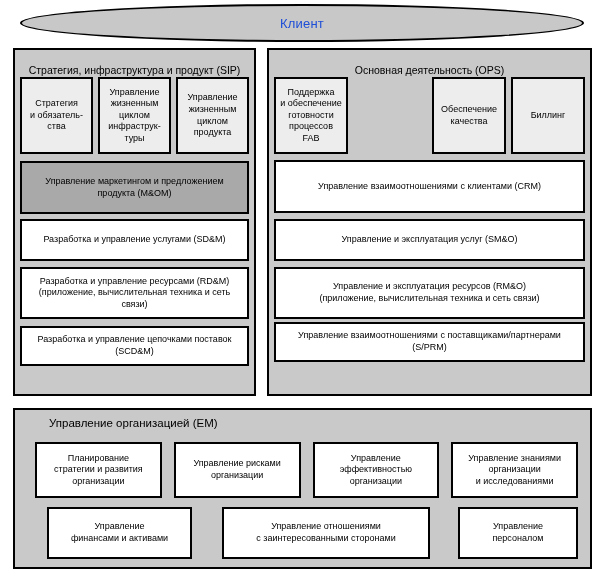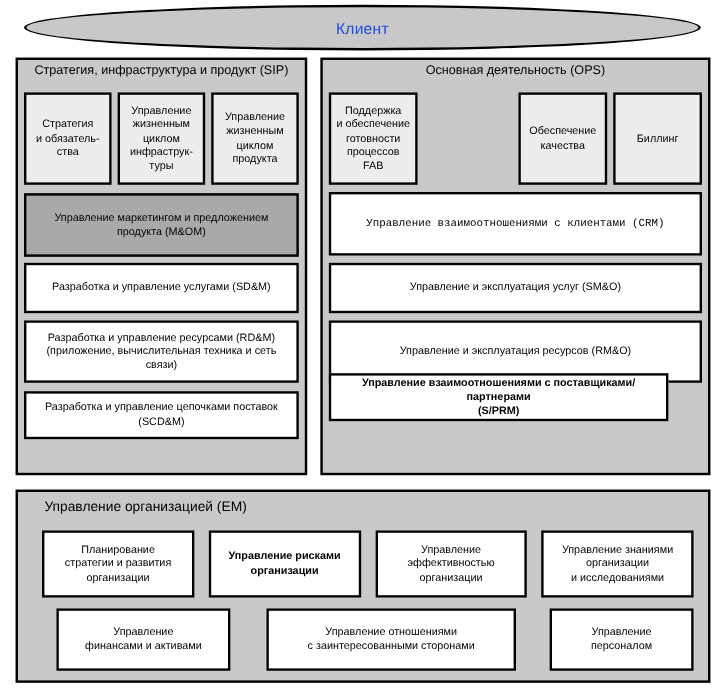--- a/index.html
+++ b/index.html
@@ -37,27 +37,27 @@
   
   .panel {
     position: absolute;
     background: #c9c9c9;
     border: 2px solid #000000;
   }
   .panel-title {
     font-size: 10.5px;
     color: #000;
     text-align: center;
-    padding-top: 4px;
+    padding-top: 15px;
     padding-bottom: 4px;
     line-height: 1.1;
   }
   .panel-title.left-align {
     text-align: left;
-    padding-left: 22px;
+    padding-left: 34px;
     font-size: 11.5px;
     padding-top: 7px;
     padding-bottom: 6px;
   }
 
   
   .box {
     position: absolute;
     border: 2px solid #000000;
     background: #ffffff;
@@ -159,55 +159,56 @@
         <span class="txt">
           <span class="ln">Обеспечение</span>
           <span class="ln">качества</span>
         </span>
       </div>
       <div class="box top-box tinted" style="left: 242px; top: 27px; width: 74px; height: 77px;">
         <span class="txt">
           <span class="ln">Биллинг</span>
         </span>
       </div>
-      <div class="box row-box" style="left: 5px; top: 110px; width: 311px; height: 53px; font-family: Liberation Mono, monospace;">
+      <div class="box row-box" style="left: 5px; top: 110px; width: 311px; height: 53px;">
         <span class="txt">
           <span class="ln">Управление взаимоотношениями с клиентами (CRM)</span>
         </span>
       </div>
       <div class="box row-box" style="left: 5px; top: 169px; width: 311px; height: 42px;">
         <span class="txt">
           <span class="ln">Управление и эксплуатация услуг (SM&amp;O)</span>
         </span>
       </div>
       <div class="box row-box" style="left: 5px; top: 217px; width: 311px; height: 52px;">
         <span class="txt">
           <span class="ln">Управление и эксплуатация ресурсов (RM&amp;O)</span>
-        </span>
-      </div>
-      <div class="box row-box" style="left: 5px; top: 261px; width: 283px; height: 40px; font-weight: bold;">
+          <span class="ln">(приложение, вычислительная техника и сеть связи)</span>
+        </span>
+      </div>
+      <div class="box row-box" style="left: 5px; top: 272px; width: 311px; height: 40px;">
         <span class="txt">
           <span class="ln">Управление взаимоотношениями с поставщиками/партнерами</span>
           <span class="ln">(S/PRM)</span>
         </span>
       </div>
     </div>
 
   <div class="panel" id="em-panel" style="left:13px; top:408px; width:579px; height:161px;">
     <div class="panel-title left-align">Управление организацией (EM)</div>
     <div id="em-row1"></div>
     <div id="em-row2"></div>
   <div class="box em-box" style="left: 20px; top: 32px; width: 126.75px; height: 56px; justify-content: flex-end;">
         <span class="txt">
           <span class="ln">Планирование</span>
           <span class="ln">стратегии и развития</span>
           <span class="ln">организации</span>
         </span>
       </div>
-      <div class="box em-box" style="left: 158.75px; top: 32px; width: 126.75px; height: 56px; font-weight: bold;">
+      <div class="box em-box" style="left: 158.75px; top: 32px; width: 126.75px; height: 56px;">
         <span class="txt">
           <span class="ln">Управление рисками</span>
           <span class="ln">организации</span>
         </span>
       </div>
       <div class="box em-box" style="left: 297.5px; top: 32px; width: 126.75px; height: 56px;">
         <span class="txt">
           <span class="ln">Управление</span>
           <span class="ln">эффективностью</span>
           <span class="ln">организации</span>

